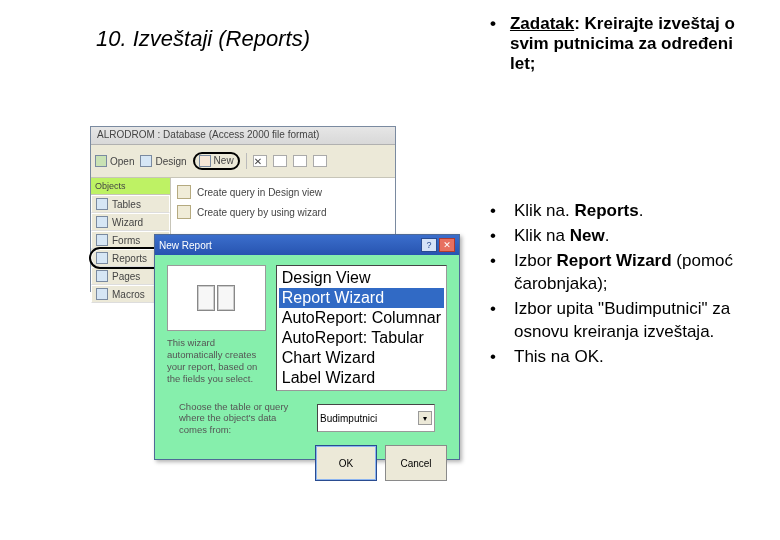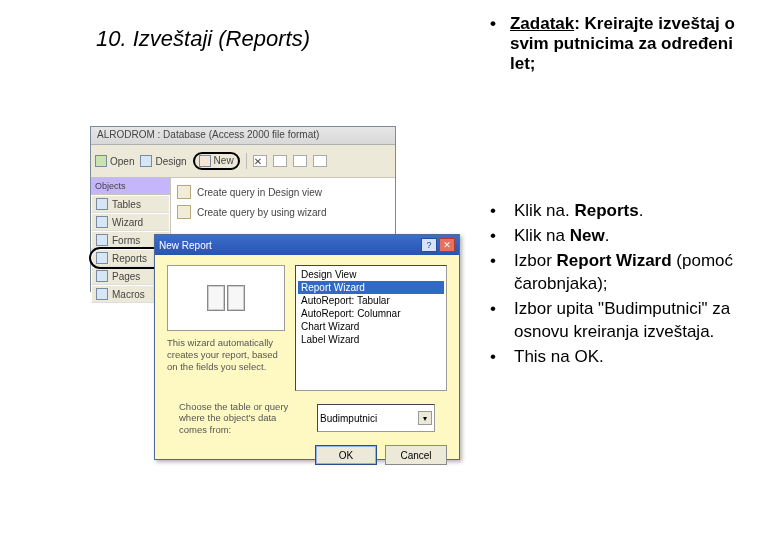--- a/index.html
+++ b/index.html
@@ -95,21 +95,21 @@
   }
   .access-body { display: flex; height: calc(100% - 40px); }
   .access-side {
     width: 80px;
     border-right: 1px solid #c7c5b8;
     background: #ece9d8;
   }
   .side-head {
     font-size: 9px;
     padding: 3px 4px;
-    background: #c4b5fd;
+    background: #bef264;
     border-bottom: 1px solid #c7c5b8;
   }
   .side-item {
     display: flex;
     align-items: center;
     gap: 4px;
     font-size: 10px;
     padding: 2px 4px;
     border: 1px solid #fff;
     border-bottom-color: #ddd;
@@ -123,21 +123,21 @@
   .main-row { display:flex; align-items:center; gap:6px; padding:3px 2px; font-size:10px; }
   .row-ico { width:14px; height:14px; background:#f0ecd8; border:1px solid #b5aa80; }
 
   
   .dialog {
     position: absolute;
     top: 234px;
     left: 154px;
     width: 306px;
     height: 226px;
-    background: #fef9c3;
+    background: #86efac;
     border: 1px solid #4f6a96;
     font-family: Tahoma, sans-serif;
     font-size: 10px;
     box-shadow: 2px 2px 4px rgba(0,0,0,0.3);
   }
   .dlg-titlebar {
     height: 20px;
     background: linear-gradient(#3b6ecc, #2754b0);
     display: flex;
     align-items: center;
@@ -162,21 +162,21 @@
   .page { width:18px; height:26px; border:1px solid #888; background:#f7f7f7; box-shadow:0 0 0 1px #ccc inset; }
   .wizard-desc { font-size:9.5px; color:#555; line-height:1.25; }
   .dlg-right { flex:1; }
   .listbox {
     height: 100%;
     border: 1px inset #999;
     background:#fff;
     padding:2px;
     overflow:hidden;
   }
-  .listbox .opt { font-size:10px; padding:1px 3px; white-space:nowrap; }
+  .listbox .opt { font-size:16px; padding:1px 3px; white-space:nowrap; }
   .listbox .opt.sel { background:#316ac5; color:#fff; }
   .dlg-row2 {
     padding: 4px 24px;
     display:flex;
     align-items:center;
     gap:20px;
   }
   .dlg-row2 .lbl { width:118px; font-size:9.5px; color:#555; line-height:1.2; }
   .combo {
     flex:1;
@@ -191,21 +191,21 @@
   }
   .combo .arrow { width:14px; height:14px; background:#ece9d8; border:1px solid #9a9a9a; display:flex; align-items:center; justify-content:center; font-size:8px; }
   .dlg-buttons {
     display:flex;
     justify-content:flex-end;
     gap:8px;
     padding:6px 12px 10px;
   }
   .btn {
     min-width:62px;
-    height:20px;
+    height:36px;
     border:1px solid #8a8a8a;
     background:#ece9d8;
     font-size:10px;
     display:flex;
     align-items:center;
     justify-content:center;
   }
   .btn.default { border:1px solid #2a4c90; box-shadow:0 0 0 1px #8bb4f0 inset; }
 </style>
 </head>
@@ -326,22 +326,22 @@
           <div class="page"></div>
           <div class="page"></div>
         </div>
       </div>
       <div class="wizard-desc">This wizard automatically creates your report, based on the fields you select.</div>
     </div>
     <div class="dlg-right">
       <div class="listbox" id="dlg-list">
           <div class="opt">Design View</div>
           <div class="opt sel">Report Wizard</div>
+          <div class="opt">AutoReport: Columnar</div>
           <div class="opt">AutoReport: Tabular</div>
-          <div class="opt">AutoReport: Columnar</div>
           <div class="opt">Chart Wizard</div>
           <div class="opt">Label Wizard</div>
         </div>
     </div>
   </div>
   <div class="dlg-row2">
     <div class="lbl">Choose the table or query where the object's data comes from:</div>
     <div class="combo">
       <span>Budimputnici</span>
       <span class="arrow">▾</span>

